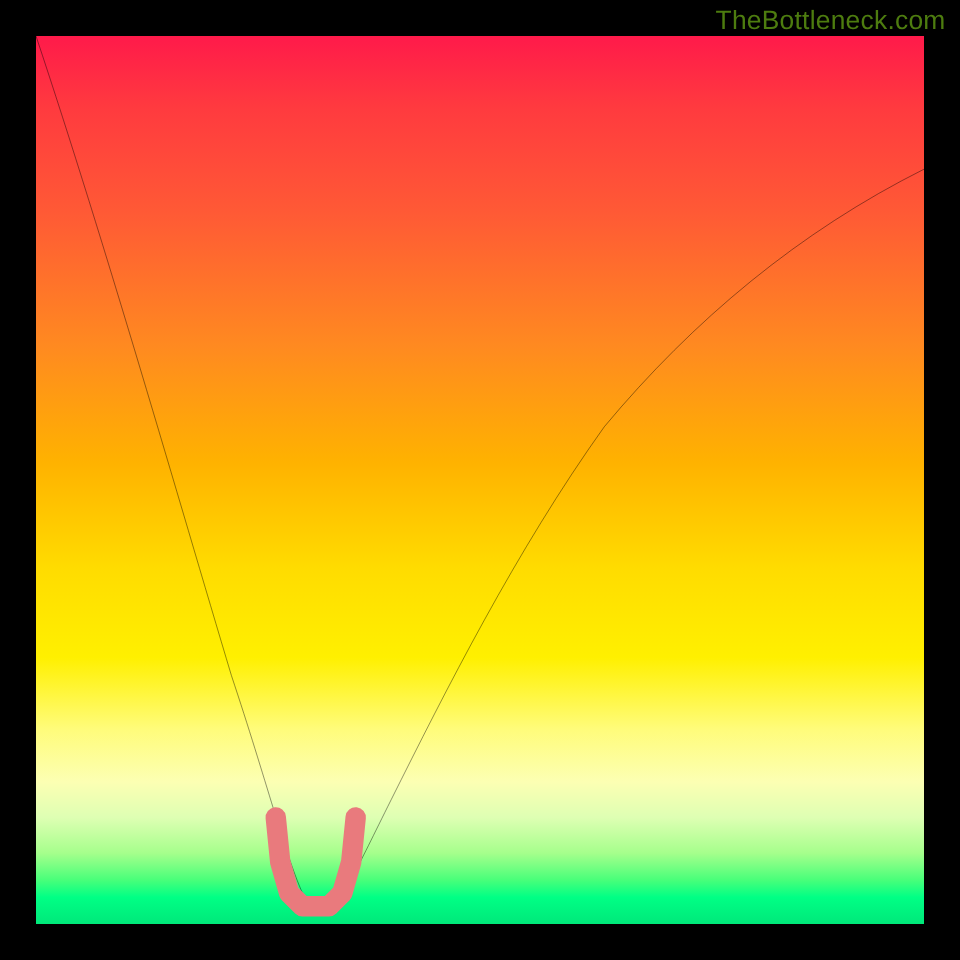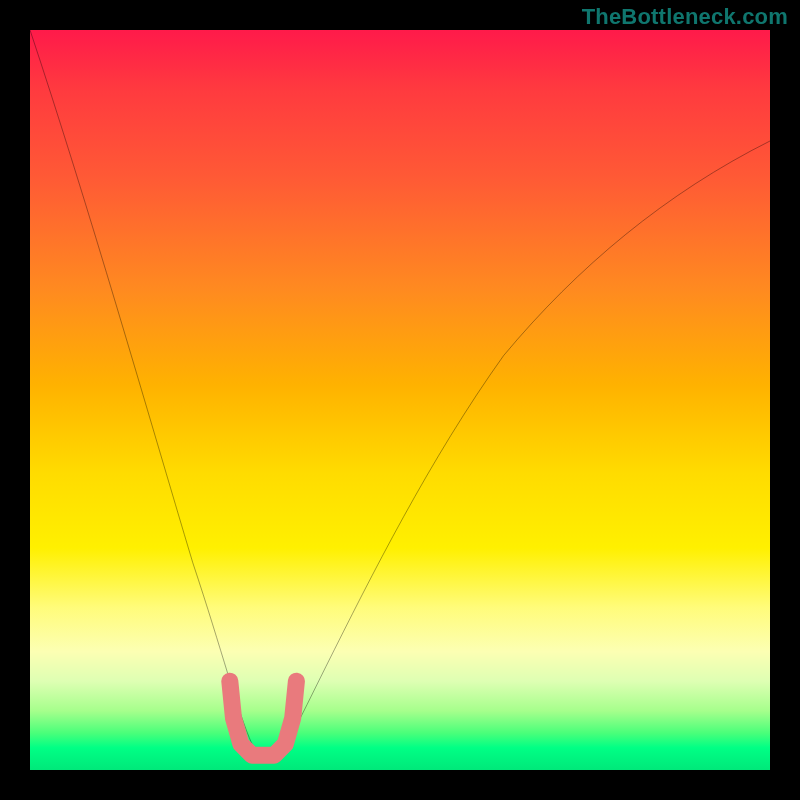--- a/index.html
+++ b/index.html
@@ -48,24 +48,23 @@
     position: absolute;
     top: 30px;
     left: 30px;
     width: 740px;
     height: 740px;
   }
   .watermark {
     position: absolute;
     top: 4px;
     right: 12px;
-    color: #0f766e;
+    color: #4d7c0f;
     font-size: 22px;
     letter-spacing: 0.2px;
-    font-weight: bold;
   }
 </style>
 </head>
 <body>
 
 <div class="frame">
   <div class="plot-bg"></div>
 
   <svg class="curve-svg" viewBox="0 0 100 100" preserveAspectRatio="none">
 

